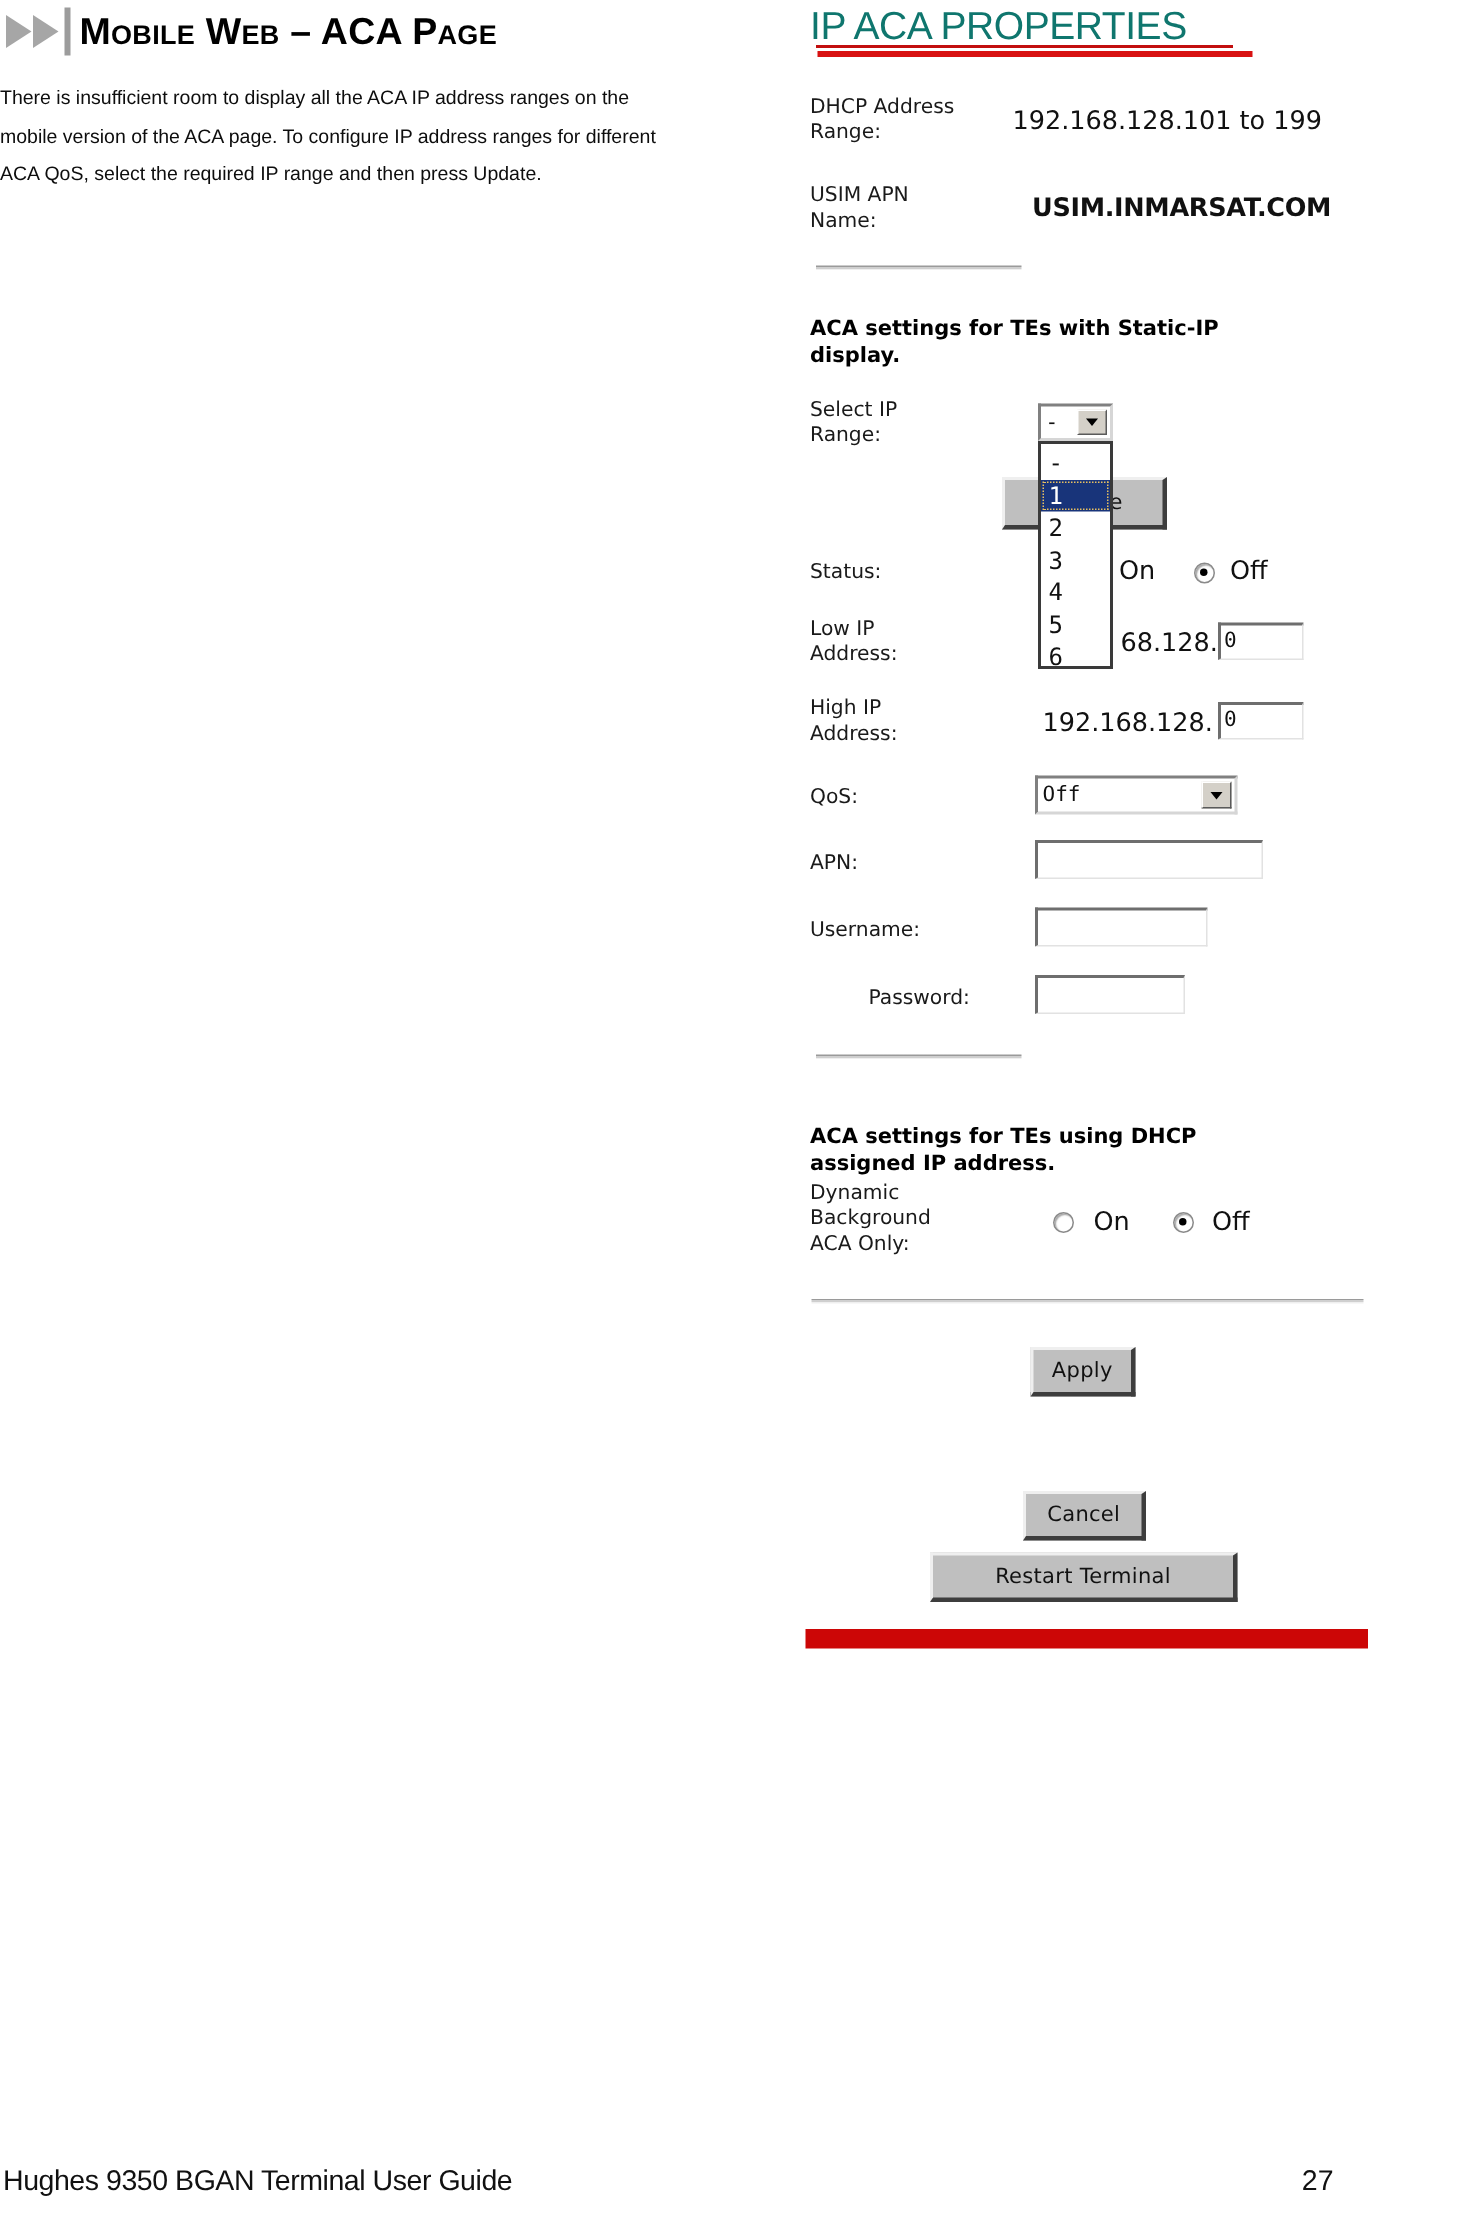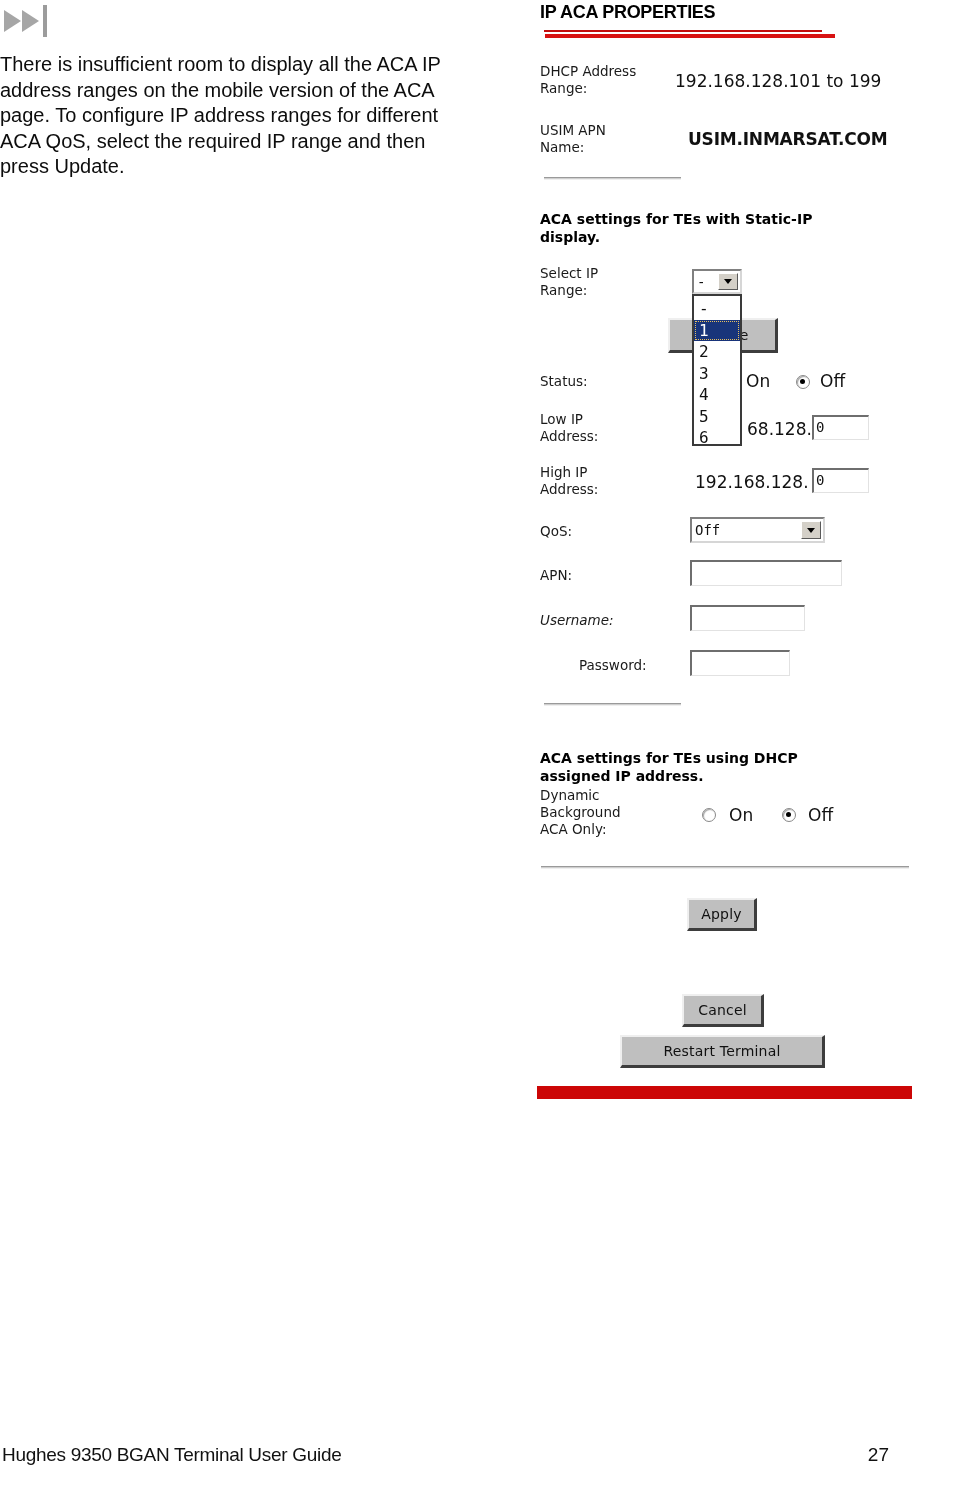--- a/index.html
+++ b/index.html
@@ -60,21 +60,21 @@
     letter-spacing: 0.2px;
     white-space: nowrap;
     color: #000;
   }
 
   .body-copy {
     position: absolute;
     left: 0;
     top: 52px;
     width: 460px;
-    font-size: 20px;
+    font-size: 13px;
     line-height: 25.5px;
     color: #0d0d0d;
     font-family: "Liberation Sans", sans-serif;
   }
 
   
   .shot {
     position: absolute;
     left: 520px;
     top: 0;
@@ -83,23 +83,23 @@
     font-family: "DejaVu Sans Mono", monospace;
     font-size: 13.5px;
     color: #111;
   }
 
   .shot-title {
     position: absolute;
     left: 20px;
     top: 2px;
     font-family: "Liberation Sans", sans-serif;
-    font-size: 18px;
-    font-weight: bold;
-    color: #000000;
+    font-size: 26px;
+    font-weight: normal;
+    color: #0f766e;
     letter-spacing: -0.3px;
     white-space: nowrap;
   }
   .title-rule {
     position: absolute;
     left: 25px;
     top: 34px;
     width: 290px;
     height: 4px;
     background: #d81212;
@@ -296,20 +296,21 @@
 <body>
 
 <div class="doc-col">
 
   <div class="heading-row">
     <span class="tri-bullets">
       <span class="tri"></span>
         <span class="tri"></span>
     </span>
     <span class="tri-bar"></span>
+    <span class="page-heading">Mobile Web – ACA Page</span>
   </div>
 
   <div class="body-copy">There is insufficient room to display all the ACA IP address ranges on the mobile version of the ACA page. To configure IP address ranges for different ACA QoS, select the required IP range and then press Update.</div>
 </div>
 
 <div class="shot">
 
   <div class="shot-title">IP ACA PROPERTIES</div>
   <div class="title-rule thin"></div>
   <div class="title-rule"></div>
@@ -368,21 +369,21 @@
   <div class="selectbox" style="left:170px; top:517px; width:135px; height:26px;">
     <span>Off</span>
     <span class="sel-arrow">
         <span class="caret"></span>
       </span>
   </div>
 
   <div class="lbl" style="left:20px; top:567px;">APN:</div>
   <div class="textbox" style="left:170px; top:560px; width:152px; height:26px;"></div>
 
-  <div class="lbl" style="left:20px; top:612px;font-style:italic;">Username:</div>
+  <div class="lbl" style="left:20px; top:612px;">Username:</div>
   <div class="textbox" style="left:170px; top:605px; width:115px; height:26px;"></div>
 
   <div class="lbl" style="left:20px; top:657px;margin-left:39px;">Password:</div>
   <div class="textbox" style="left:170px; top:650px; width:100px; height:26px;"></div>
 
   <div class="divider" style="left:24px; top:703px; width:137px;"></div>
 
   <div class="sect-head" style="left:20px; top:733px;margin-top:16px;">ACA settings for TEs using DHCP
 assigned IP address.</div>
 

